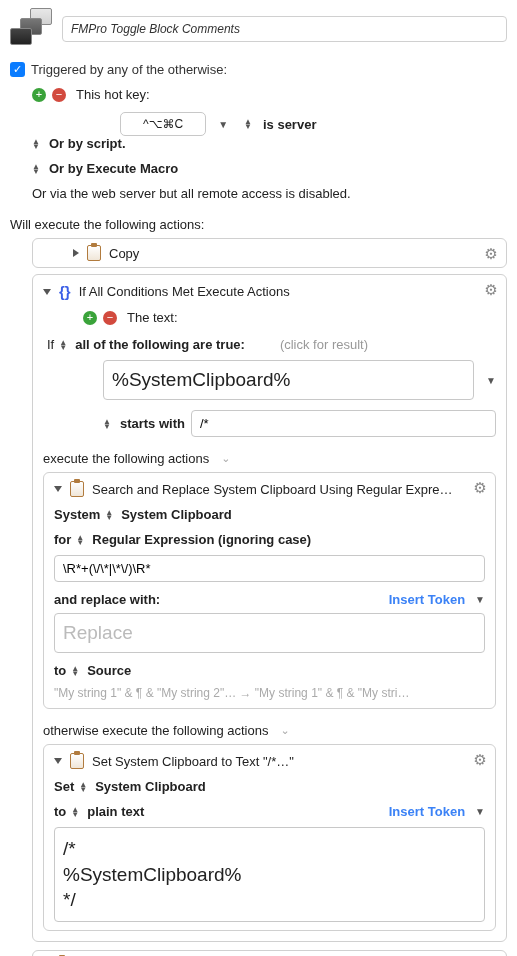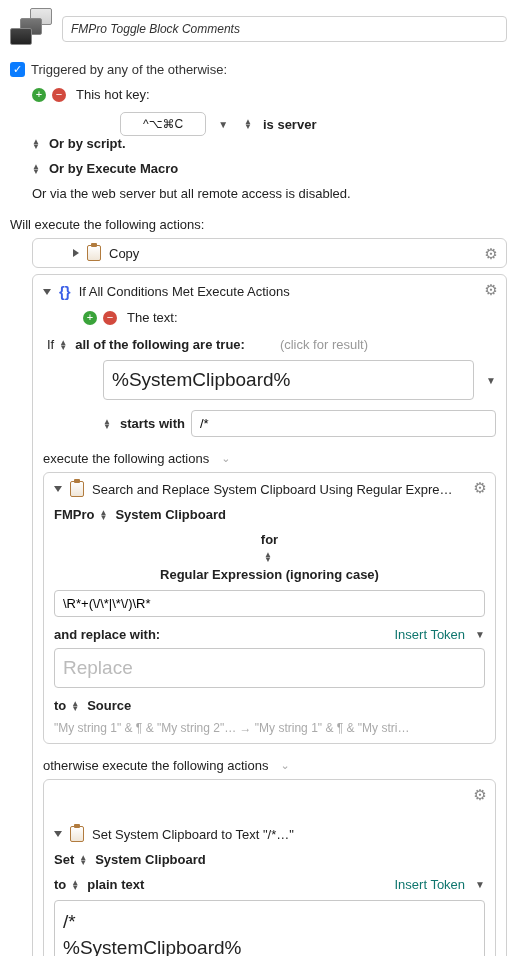--- a/index.html
+++ b/index.html
@@ -99,21 +99,21 @@
     background:#fff;width:100%;font-size:19px;
   }
   .text-input{
     border:1px solid #c8c8c8;border-radius:4px;padding:5px 8px;
     background:#fff;font-size:13px;
   }
   .sub-block{
     border:1px solid #d0d0d0;border-radius:6px;
     padding:8px 10px;position:relative;margin-top:6px;
   }
-  .token-btn { font-weight:400;color:#0f766e;cursor:pointer;}
+  .token-btn { font-weight:700;color:#3b82f6;cursor:pointer;}
   .placeholder{color:#bbb;}
   .example-line{color:#aaa;font-size:12px;}
   .chev-collapse{color:#aaa;font-size:11px;margin-left:6px;}
 </style>
 </head>
 <body>
 
 <div class="header-row">
   <div class="header-icon">
     <div class="mini-win a"></div>
@@ -202,25 +202,25 @@
   </div>
 
   <div class="sub-block">
     <span class="gear"></span>
     <div class="row" style="gap:8px;">
       <span class="tri-down"></span>
       <span class="clipboard-icon"></span>
       <span style="max-width:370px;overflow:hidden;text-overflow:ellipsis;white-space:nowrap;">Search and Replace System Clipboard Using Regular Expre…</span>
     </div>
     <div class="row bold" style="margin-top:10px;gap:5px;">
-      <span>FMPro</span>
+      <span>System</span>
       <span class="updown"></span>
       <span>System Clipboard</span>
     </div>
-    <div class="row bold" style="margin-top:10px;gap:5px;flex-direction:column;">
+    <div class="row bold" style="margin-top:10px;gap:5px;">
       <span>for</span>
       <span class="updown"></span>
       <span>Regular Expression (ignoring case)</span>
     </div>
     <input class="text-input" style="width: 100%; margin-top: 8px; font-family: inherit;" value="\R*+(\/\*|\*\/)\R*">
     <div class="row" style="justify-content:space-between;margin-top:10px;">
       <span class="bold">and replace with:</span>
       <span class="row token-btn">
         <span>Insert Token</span>
           <span class="chev-down"></span>
@@ -235,21 +235,21 @@
     <div class="example-line" style="margin-top:8px;">"My string 1" &amp; ¶  &amp; "My string 2"… → "My string 1" &amp; ¶  &amp; "My stri…</div>
   </div>
 
   <div class="row" style="margin-top:14px;">
     <span>otherwise execute the following actions</span>
     <span class="chev-collapse">⌄</span>
   </div>
 
   <div class="sub-block">
     <span class="gear"></span>
-    <div class="row" style="gap:8px;margin-top:38px;">
+    <div class="row" style="gap:8px;">
       <span class="tri-down"></span>
       <span class="clipboard-icon"></span>
       <span>Set System Clipboard to Text "/*…"</span>
     </div>
     <div class="row bold" style="margin-top:10px;gap:5px;">
       <span>Set</span>
       <span class="updown"></span>
       <span>System Clipboard</span>
     </div>
     <div class="row" style="justify-content:space-between;margin-top:10px;">

